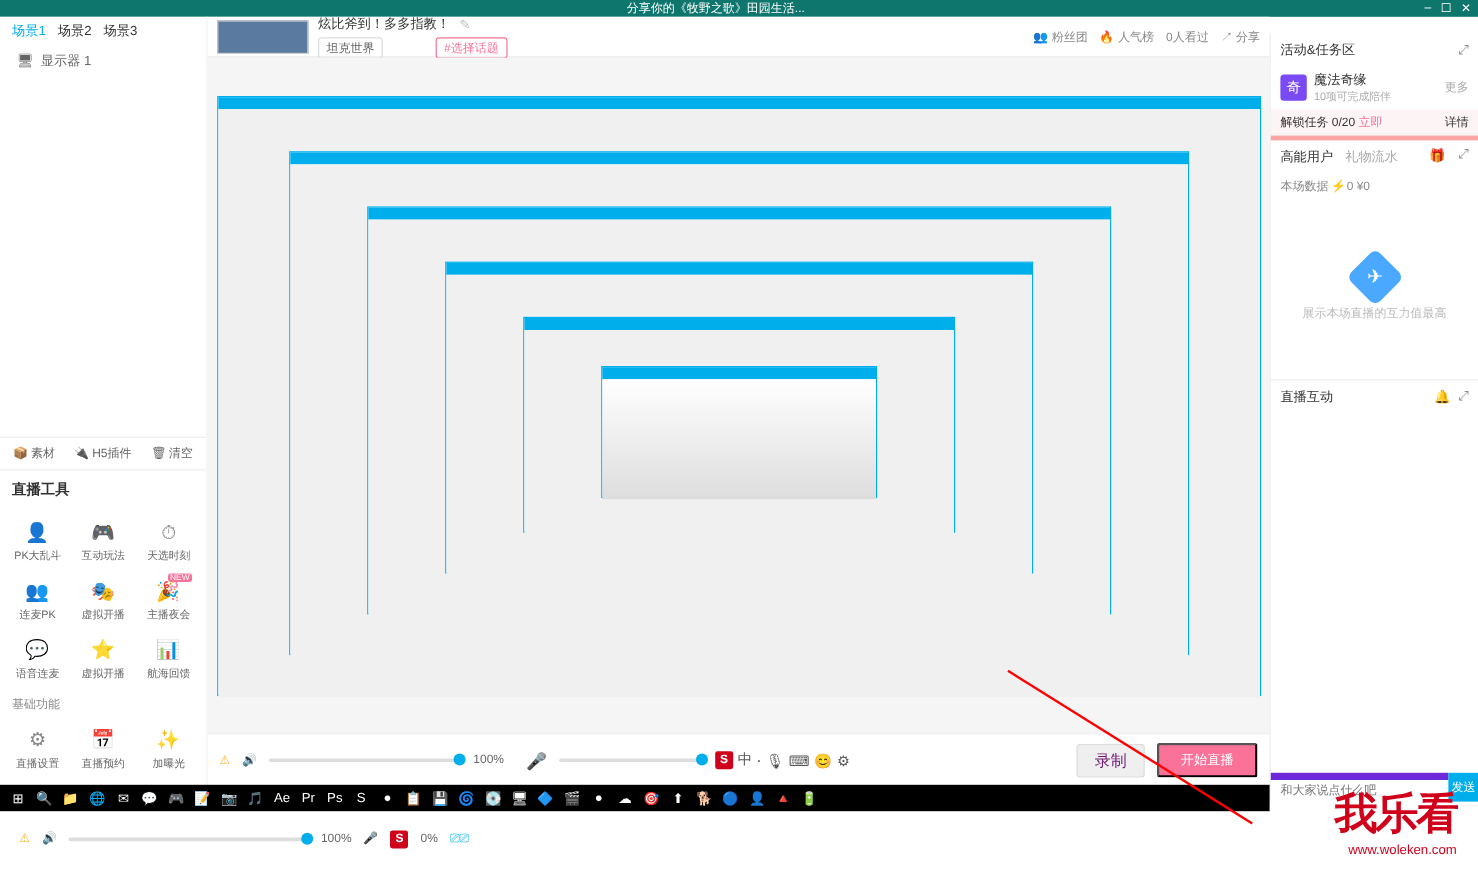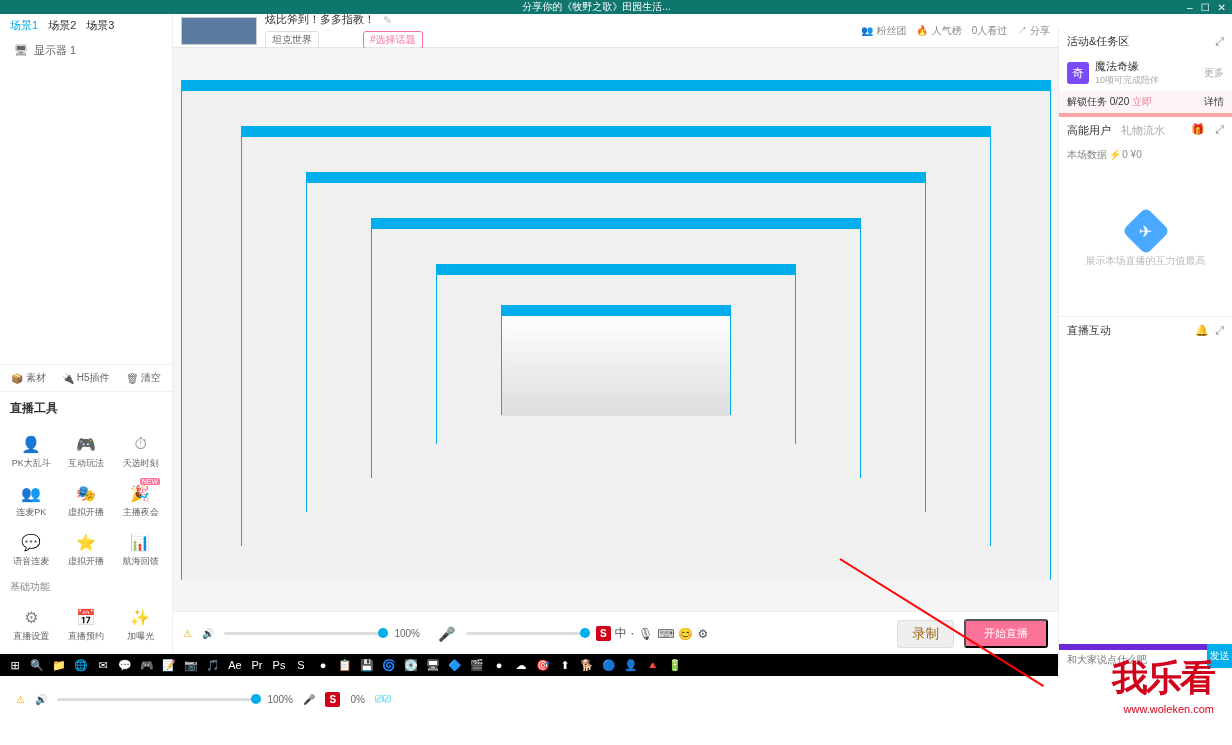--- a/index.html
+++ b/index.html
@@ -40,21 +40,21 @@
 .preview-box { position:absolute; left:0; top:34px; right:0; bottom:44px; background:#f5f5f5; display:flex; align-items:center; justify-content:center; }
 .nested { border:1px solid #00aeec; background:#fff; position:relative; }
 .nest-bar { height:10px; background:#00aeec; }
 .nest-content { position:relative; background:#f0f0f0; }
 .ctrl-bar { position:absolute; left:0; right:0; bottom:0; height:44px; display:flex; align-items:center; padding:0 10px; gap:10px; border-top:1px solid #eee; font-size:10px; color:#666; }
 .warn-ic { color:#faad14; }
 .slider { flex:0 0 160px; height:3px; background:#ddd; position:relative; border-radius:2px; }
 .slider::after { content:""; width:10px; height:10px; background:#00aeec; border-radius:50%; position:absolute; right:-4px; top:-4px; }
 .pct { min-width:34px; }
 .mic-off { color:#888; font-size:14px; }
-.rec-btn { border:1px solid #ddd; padding:4px 14px; border-radius:3px; color:#a16207; }
+.rec-btn { border:1px solid #ddd; padding:4px 14px; border-radius:3px; color:#701a75; }
 .start-btn { background:#fb7299; color:#fff; padding:5px 18px; border-radius:3px; font-size:11px; }
 .status-row { position:absolute; bottom:-20px; right:8px; display:flex; gap:14px; font-size:10px; color:#aaa; }
 
 
 .right-col { position:absolute; right:0; top:28px; width:174px; height:640px; border-left:1px solid #eee; background:#fff; }
 .rc-head { display:flex; align-items:center; justify-content:space-between; padding:6px 8px; font-size:11px; }
 .rc-icons { display:flex; gap:6px; color:#888; }
 .task-card { display:flex; align-items:center; gap:6px; padding:4px 8px; }
 .task-ic { width:22px; height:22px; background:#7a4af5; border-radius:3px; display:flex; align-items:center; justify-content:center; color:#fff; font-size:12px; }
 .task-meta { font-size:9px; color:#aaa; }

